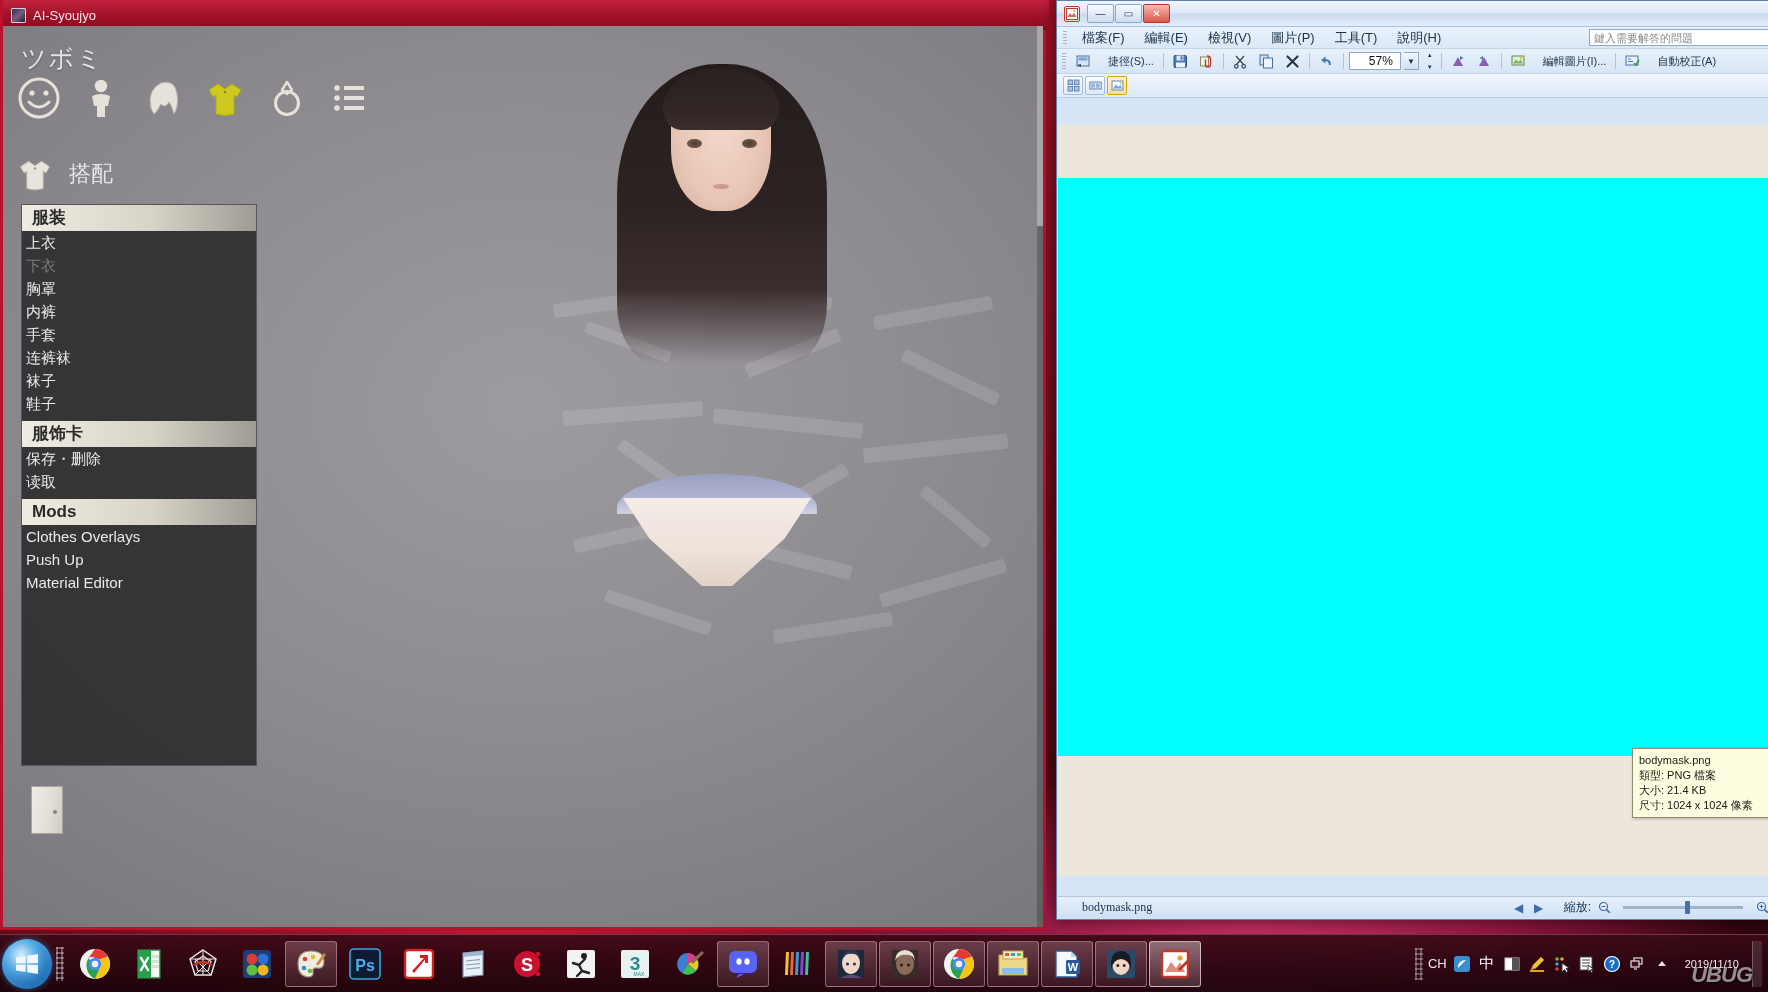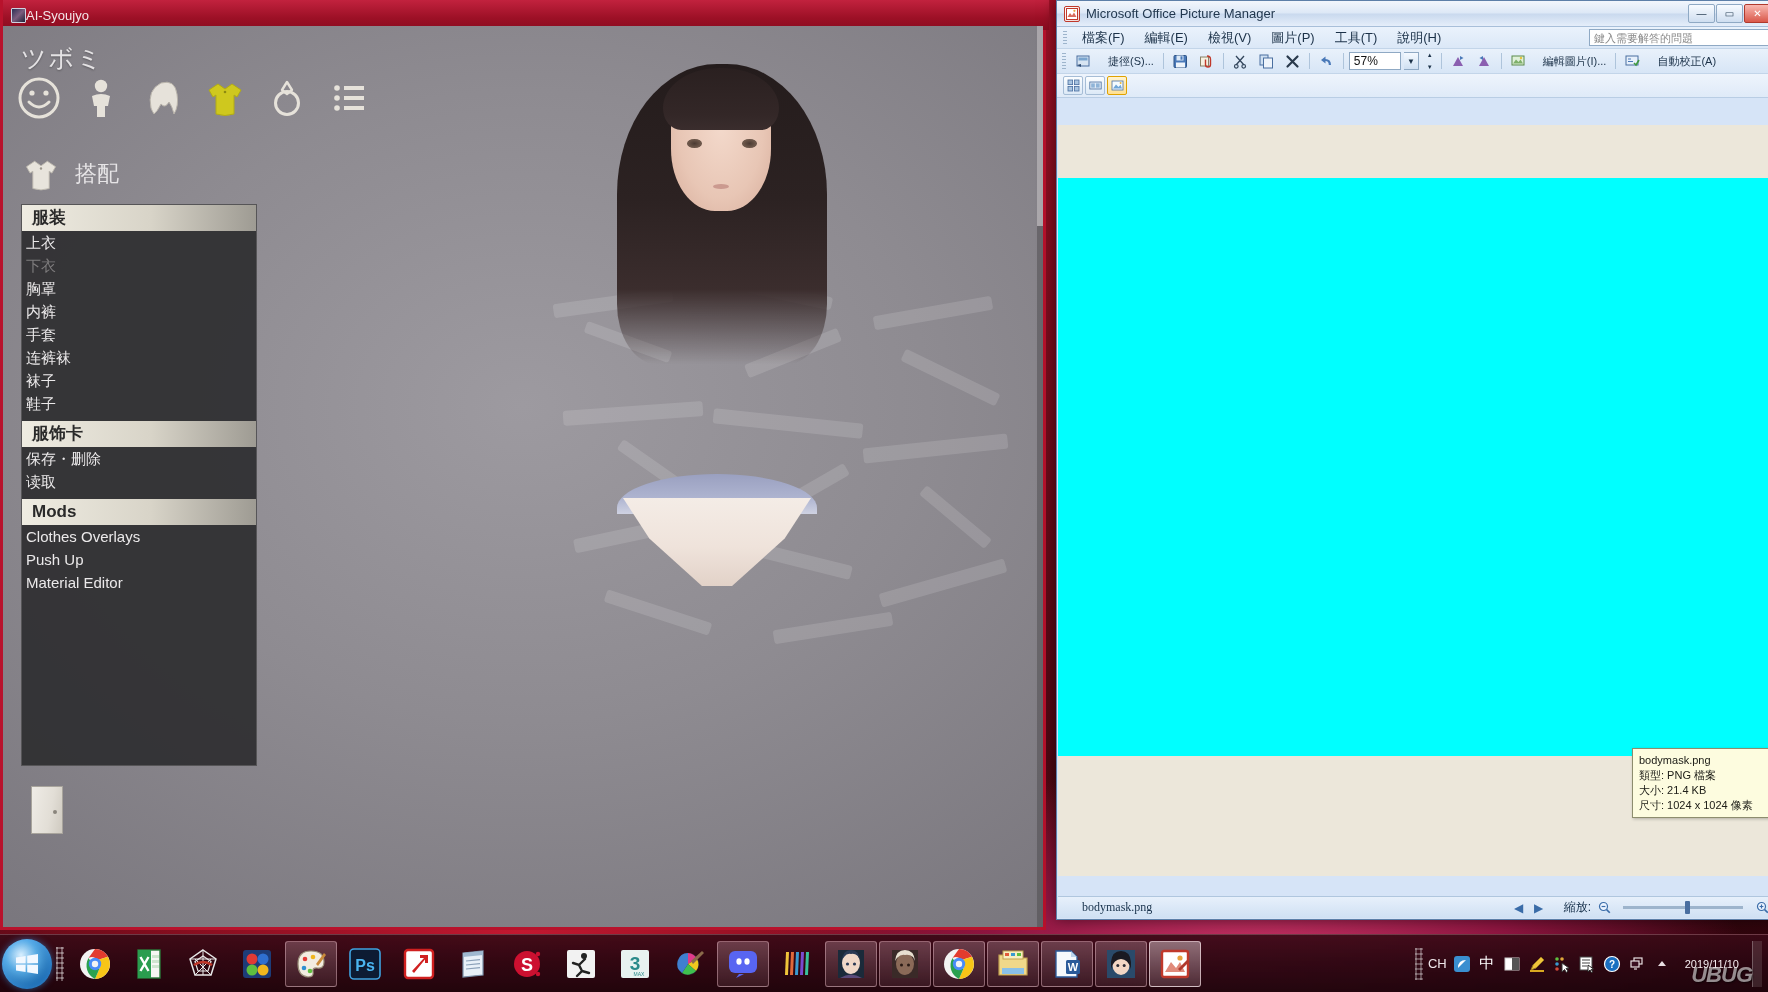--- a/index.html
+++ b/index.html
@@ -22,21 +22,21 @@
   
   #game-window {
     position:absolute; left:0; top:0; width:1046px; height:930px;
     border:3px solid #b8122c;
     border-top:none;
     background:#8d8a8f;
   }
   #game-titlebar {
     position:absolute; left:0; top:0; width:1046px; height:30px;
     background:linear-gradient(180deg,#c2223e 0%, #9c1026 60%, #8a0c20 100%);
-    display:flex; align-items:center; padding-left:8px;
+    display:flex; align-items:center; gap:7px; padding-left:8px;
     color:#f4e6e9; font-size:13px; overflow:hidden;
   }
   #game-titlebar .appicon {
     width:15px;height:15px;flex:0 0 auto;
     background:linear-gradient(135deg,#2b2f55,#7b5d7e 50%,#1d2036);
     border:1px solid #cfd3e0; border-radius:1px;
   }
 
   
   #game-viewport {
@@ -103,21 +103,21 @@
   #top-icons {
     position:absolute; left:12px; top:48px; display:flex; align-items:center; gap:14px;
   }
   .top-icon {
     width:48px;height:48px; display:flex;align-items:center;justify-content:center;
     cursor:pointer;
   }
   .top-icon svg { display:block; }
 
   #section-head {
-    position:absolute; left:18px; top:128px;
+    position:absolute; left:12px; top:128px;
     display:flex; align-items:center; gap:14px;
   }
   #section-head .label { color:#e6e4e6; font-size:22px; }
 
   
   #menu {
     position:absolute; left:18px; top:178px; width:236px; height:562px;
     background:rgba(46,46,48,.93);
     border:1px solid rgba(120,118,120,.5);
   }
@@ -212,21 +212,21 @@
   }
   .tb-btn {
     height:20px; min-width:20px; padding:0 3px;
     display:flex;align-items:center;justify-content:center; gap:17px;
     cursor:pointer; border:1px solid transparent; border-radius:2px;
     font-size:11px; color:#1b3148; white-space:nowrap;
   }
   .tb-sep { width:1px;height:16px;background:#aec4db;margin:0 2px; }
   #zoom-combo {
     width:52px;height:18px;border:1px solid #8fa9c4;background:#fff;
-    display:flex;align-items:center;padding-left:4px;font-size:12px;color:#111;
+    display:flex;align-items:center;padding-left:19px;font-size:12px;color:#111;
   }
   #zoom-arrow {
     width:15px;height:18px;border:1px solid #8fa9c4;border-left:none;
     background:linear-gradient(180deg,#f4f9ff,#cfe0f2);
     display:flex;align-items:center;justify-content:center;font-size:8px;color:#1b3148;
     cursor:pointer;
   }
   #zoom-spin {
     width:12px;height:18px;margin-left:2px;
     display:flex;flex-direction:column;justify-content:space-between;cursor:pointer;
@@ -483,21 +483,20 @@
 <div id="pm-window">
 
   <div id="pm-titlebar">
     <span class="ico">
       <svg width="12" height="12" viewBox="0 0 12 12">
         <rect x="0.5" y="0.5" width="11" height="11" fill="#fff" stroke="#c0392b"></rect>
         <path d="M1.5 9 L4 5 L6 7.5 L8 4.5 L10.5 9 Z" fill="#d96b5c"></path>
         <circle cx="8.4" cy="2.8" r="1.1" fill="#e8a33d"></circle>
       </svg>
     </span>
-    <span id="pm-title">Microsoft Office Picture Manager</span>
     <span class="winbtn">—</span>
     <span class="winbtn">▭</span>
     <span class="winbtn close">✕</span>
   </div>
 
   <div id="pm-menubar">
     <span class="grip"></span>
     <span class="menubar-item">檔案(F)</span>
     <span class="menubar-item">編輯(E)</span>
     <span class="menubar-item">檢視(V)</span>

